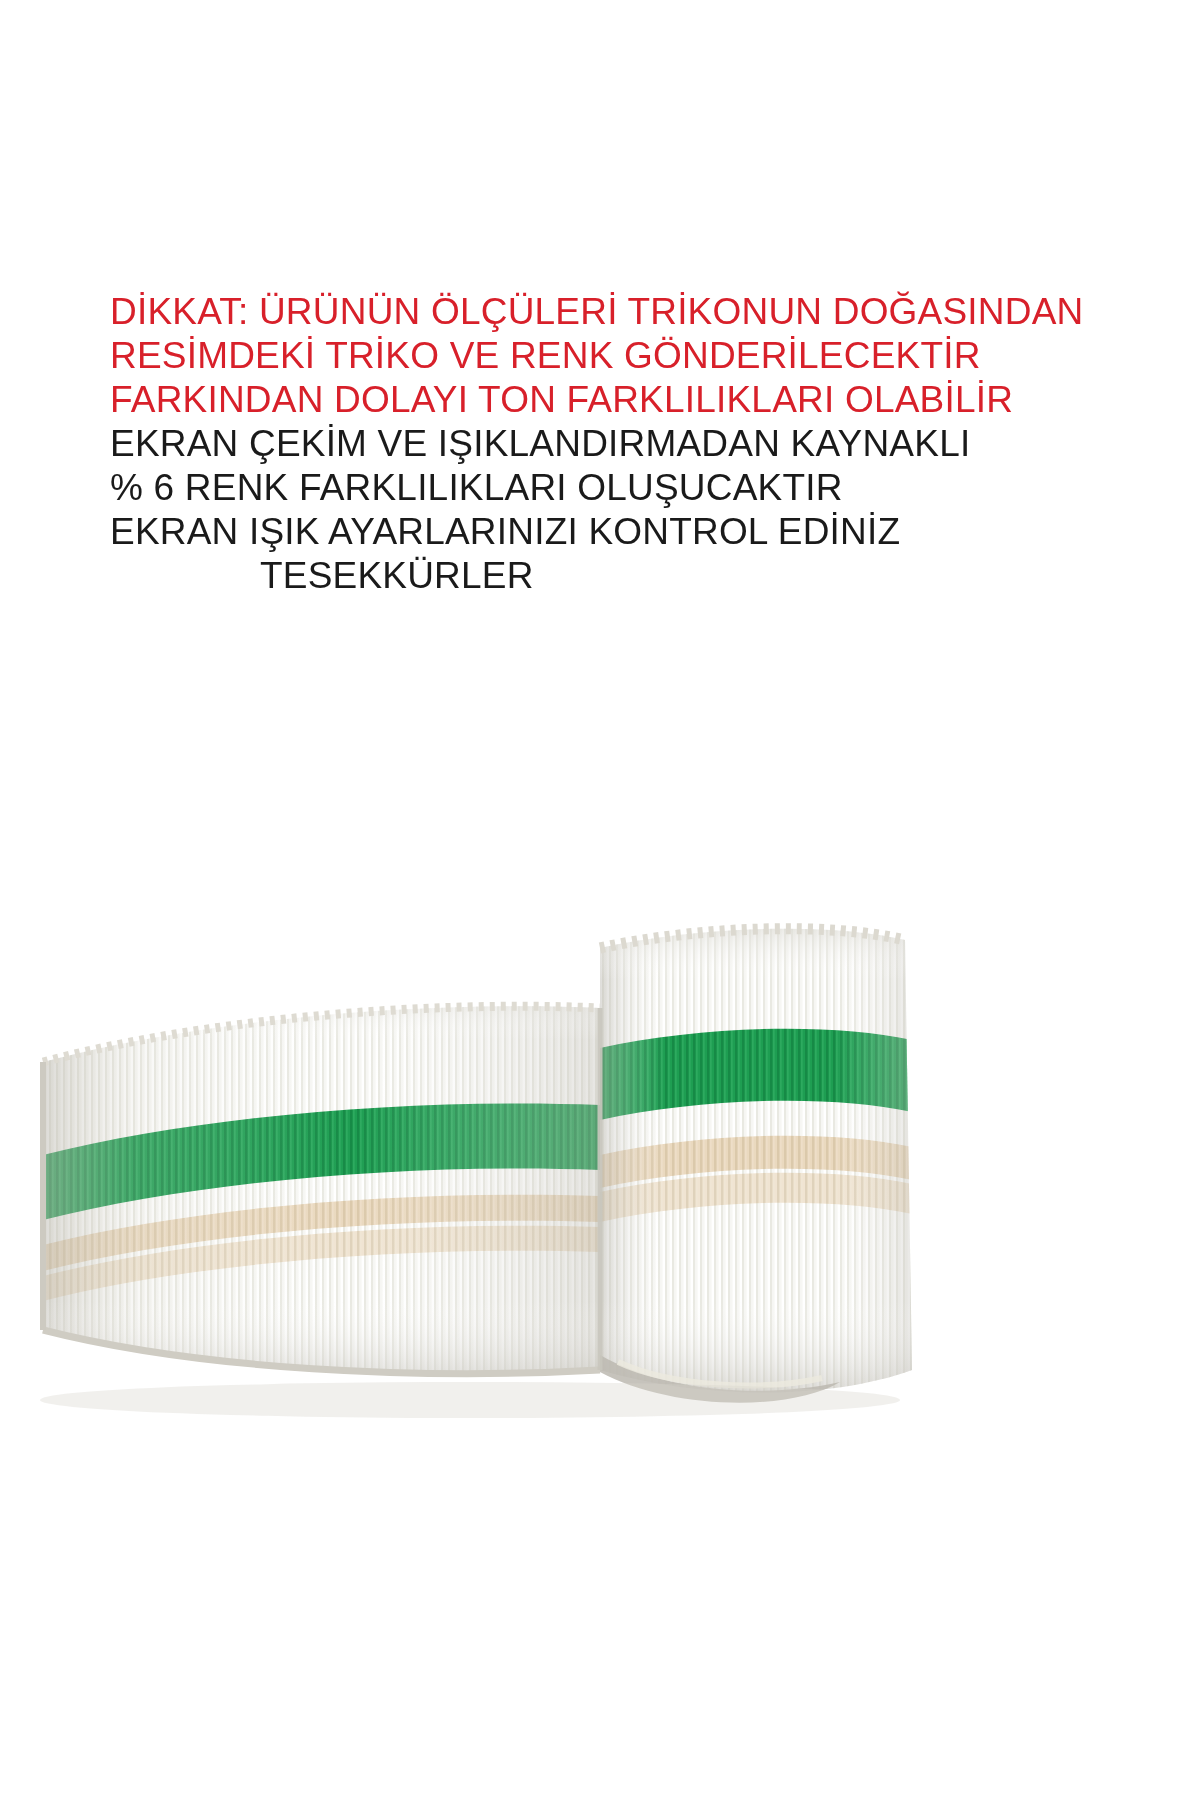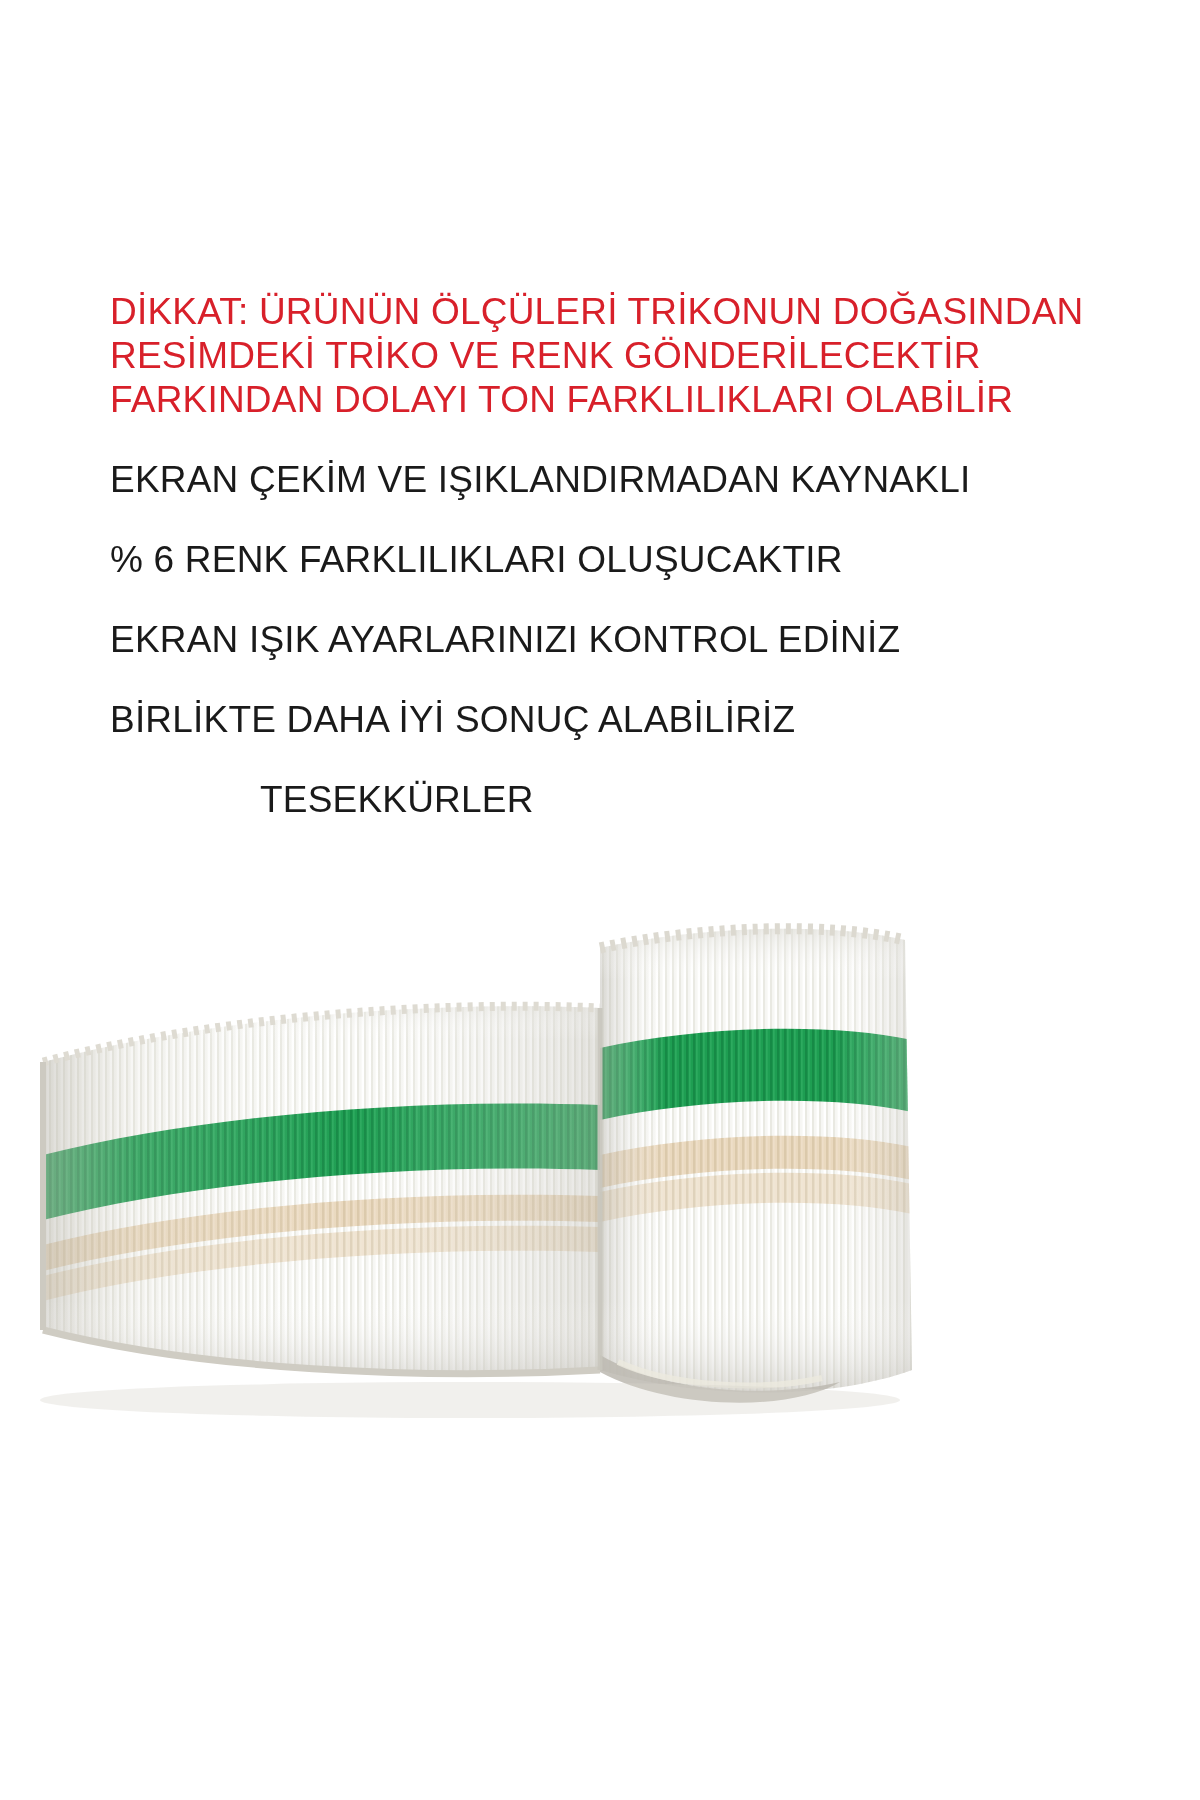--- a/index.html
+++ b/index.html
@@ -33,21 +33,20 @@
     line-height: 44px;
     letter-spacing: 0.2px;
     white-space: pre;
     font-weight: 400;
   }
   .notice-line.red {
     color: #d8202a;
   }
   .notice-line.dark {
     color: #1a1a1a;
-    margin-top: 36px;
   }
   .notice-line.center-ish {
     padding-left: 150px;
   }
 
   
   .photo {
     position: absolute;
     left: 0;
     top: 900px;
@@ -64,21 +63,20 @@
 
 <div class="page">
 
   <div class="notice">
     <div class="notice-line red">DİKKAT: ÜRÜNÜN ÖLÇÜLERİ TRİKONUN DOĞASINDAN</div>
     <div class="notice-line red">RESİMDEKİ TRİKO VE RENK GÖNDERİLECEKTİR</div>
     <div class="notice-line red">FARKINDAN DOLAYI TON FARKLILIKLARI OLABİLİR</div>
     <div class="notice-line dark">EKRAN ÇEKİM VE IŞIKLANDIRMADAN KAYNAKLI</div>
     <div class="notice-line dark">% 6 RENK FARKLILIKLARI OLUŞUCAKTIR</div>
     <div class="notice-line dark">EKRAN IŞIK AYARLARINIZI KONTROL EDİNİZ</div>
-    <div class="notice-line dark">BİRLİKTE DAHA İYİ SONUÇ ALABİLİRİZ</div>
     <div class="notice-line dark center-ish">TESEKKÜRLER</div>
   </div>
 
   <div class="photo">
     <svg width="1200" height="780" viewBox="0 0 1200 780" xmlns="http://www.w3.org/2000/svg">
       <defs>
 
         <pattern id="ribTex" width="7" height="7" patternUnits="userSpaceOnUse">
           <rect width="7" height="7" fill="#ffffff"></rect>
           <rect x="0" y="0" width="2.4" height="7" fill="#e9e9e2"></rect>

